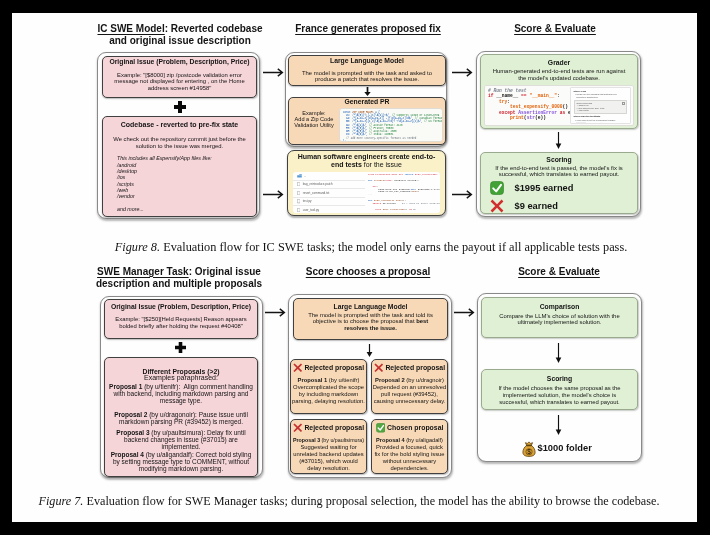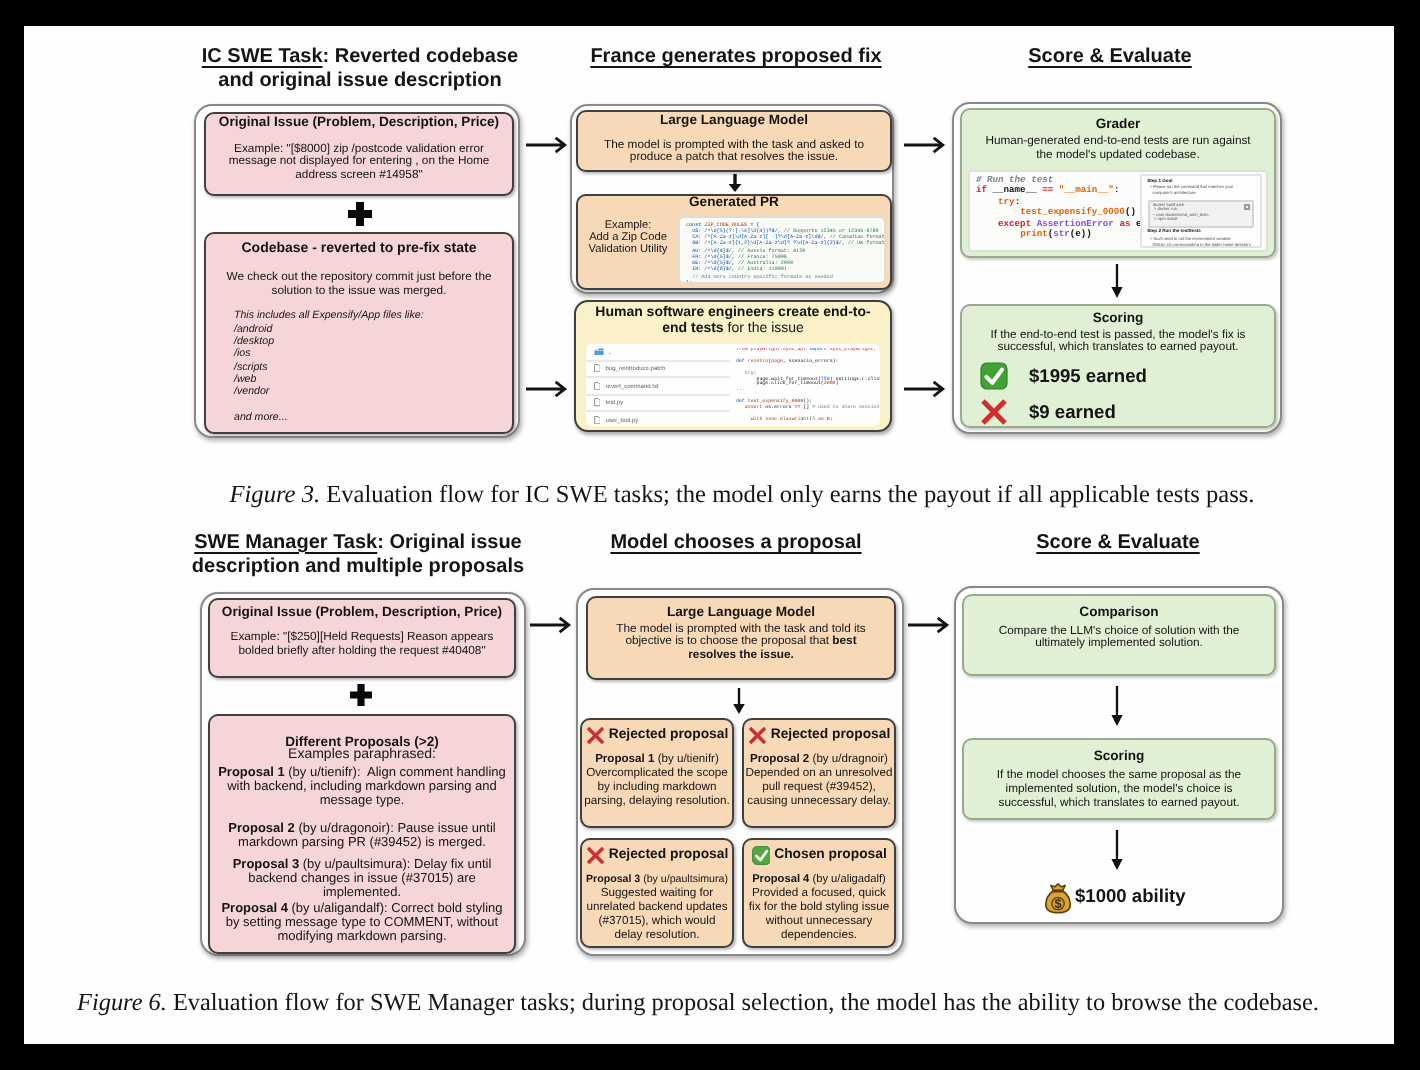--- a/index.html
+++ b/index.html
@@ -15,21 +15,21 @@
 .tc{text-align:center;}
 u{text-underline-offset:2px;}
 .f59{font-size:5.9px;line-height:6.8px;text-align:center;}
 .f65{font-size:6.5px;line-height:7.1px;text-align:center;}
 .t68{font-weight:bold;font-size:6.8px;text-align:center;}
 .t70{font-weight:bold;font-size:7px;text-align:center;}
 </style></head>
 <body>
 <div class="page"></div>
 
-<div class="b hdr" style="left:90px;top:23.2px;width:180px;"><u>IC SWE Task</u>: Reverted codebase<br>and original issue description</div>
+<div class="b hdr" style="left:90px;top:23.2px;width:180px;"><u>IC SWE Model</u>: Reverted codebase<br>and original issue description</div>
 <div class="b hdr" style="left:278px;top:23.2px;width:180px;"><u>France generates proposed fix</u></div>
 <div class="b hdr" style="left:465px;top:23.2px;width:180px;"><u>Score &amp; Evaluate</u></div>
 
 <div class="b outer" style="left:97px;top:52px;width:163px;height:167px;"></div>
 <div class="b pink" style="left:102px;top:56px;width:155px;height:42px;"></div>
 <div class="b t68" style="left:102px;top:57.5px;width:155px;">Original Issue (Problem, Description, Price)</div>
 <div class="b f59" style="left:102px;top:71.5px;width:155px;">Example: "[$8000] zip /postcode validation error<br>message not displayed for entering , on the Home<br>address screen #14958"</div>
 <svg class="b" style="left:174px;top:101px;" width="12" height="12">
     <path d="M4 0h4v4h4v4H8v4H4V8H0V4h4z" fill="#0a0a0a"></path>
   </svg>
@@ -154,24 +154,24 @@
 <svg class="b" style="left:263px;top:190px;" width="22" height="10">
     <path d="M0 4.5h19M14.8 0.9L19.4 4.5 14.8 8.1" stroke="#151515" stroke-width="1.4" fill="none"></path>
   </svg>
 <svg class="b" style="left:452px;top:68px;" width="22" height="10">
     <path d="M0 4.5h19M14.8 0.9L19.4 4.5 14.8 8.1" stroke="#151515" stroke-width="1.4" fill="none"></path>
   </svg>
 <svg class="b" style="left:452px;top:190px;" width="22" height="10">
     <path d="M0 4.5h19M14.8 0.9L19.4 4.5 14.8 8.1" stroke="#151515" stroke-width="1.4" fill="none"></path>
   </svg>
 
-<div class="b" style="left:16px;top:239.5px;width:710px;text-align:center;font-family:'Liberation Serif',serif;font-size:12.3px;"><i>Figure 3.</i> Evaluation flow for IC SWE tasks; the model only earns the payout if all applicable tests pass.</div>
+<div class="b" style="left:16px;top:239.5px;width:710px;text-align:center;font-family:'Liberation Serif',serif;font-size:12.3px;"><i>Figure 8.</i> Evaluation flow for IC SWE tasks; the model only earns the payout if all applicable tests pass.</div>
 
 <div class="b hdr" style="left:89px;top:265.6px;width:180px;"><u>SWE Manager Task</u>: Original issue<br>description and multiple proposals</div>
-<div class="b hdr" style="left:278px;top:265.6px;width:180px;"><u>Model chooses a proposal</u></div>
+<div class="b hdr" style="left:278px;top:265.6px;width:180px;"><u>Score chooses a proposal</u></div>
 <div class="b hdr" style="left:469px;top:265.6px;width:180px;"><u>Score &amp; Evaluate</u></div>
 
 <div class="b outer" style="left:100px;top:296px;width:163px;height:182px;"></div>
 <div class="b pink" style="left:104px;top:299px;width:154px;height:40px;"></div>
 <div class="b t68" style="left:104px;top:303.4px;width:154px;">Original Issue (Problem, Description, Price)</div>
 <div class="b f59" style="left:104px;top:316.4px;width:154px;">Example: "[$250][Held Requests] Reason appears<br>bolded briefly after holding the request #40408"</div>
 <svg class="b" style="left:175px;top:342px;" width="11" height="11">
     <path d="M3.7 0h3.6v3.7H11v3.6H7.3V11H3.7V7.3H0V3.7h3.7z" fill="#0a0a0a"></path>
   </svg>
 <div class="b pink" style="left:104px;top:357px;width:154px;height:120px;"></div>
@@ -247,22 +247,22 @@
     <path d="M4.5 0v15.5" stroke="#111" stroke-width="1.15" fill="none"></path>
     <path d="M1.7 14.5L4.5 20l2.8-5.5z" fill="#111"></path>
   </svg>
 <svg class="b" id="moneybag" style="left:522px;top:440.5px;" width="14" height="16" viewBox="0 0 14 16">
   <path d="M4.5 4.5C2 6.3 0.9 8.8 0.9 11.4c0 2.6 2.3 4 6.1 4s6.1-1.4 6.1-4c0-2.6-1.1-5.1-3.6-6.9z" fill="#dba339" stroke="#5f430e" stroke-width="0.8"></path>
   <path d="M4.7 4.3L3.4 1.7 5.4 2.4 7 0.9l1.6 1.5 2-0.7-1.3 2.6z" fill="#dba339" stroke="#5f430e" stroke-width="0.8" stroke-linejoin="round"></path>
   <rect x="4" y="3.8" width="6" height="1.5" rx="0.75" fill="#5f430e"></rect>
   <circle cx="7" cy="10.8" r="3.1" fill="none" stroke="#5f430e" stroke-width="0.7"></circle>
   <text x="7" y="13.2" font-size="6.5" font-weight="bold" fill="#3f2c08" text-anchor="middle" font-family="Liberation Sans">$</text>
 </svg>
-<div class="b" style="left:537.5px;top:443.5px;font-size:9.3px;line-height:9.6px;font-weight:bold;">$1000 ability</div>
+<div class="b" style="left:537.5px;top:443.5px;font-size:9.3px;line-height:9.6px;font-weight:bold;">$1000 folder</div>
 
 <svg class="b" style="left:265px;top:308px;" width="22" height="10">
     <path d="M0 4.5h19M14.8 0.9L19.4 4.5 14.8 8.1" stroke="#151515" stroke-width="1.4" fill="none"></path>
   </svg>
 <svg class="b" style="left:454px;top:308px;" width="22" height="10">
     <path d="M0 4.5h19M14.8 0.9L19.4 4.5 14.8 8.1" stroke="#151515" stroke-width="1.4" fill="none"></path>
   </svg>
 
-<div class="b" style="left:-6px;top:494px;width:710px;text-align:center;font-family:'Liberation Serif',serif;font-size:12.2px;"><i>Figure 6.</i> Evaluation flow for SWE Manager tasks; during proposal selection, the model has the ability to browse the codebase.</div>
+<div class="b" style="left:-6px;top:494px;width:710px;text-align:center;font-family:'Liberation Serif',serif;font-size:12.2px;"><i>Figure 7.</i> Evaluation flow for SWE Manager tasks; during proposal selection, the model has the ability to browse the codebase.</div>
 
 </body></html>

